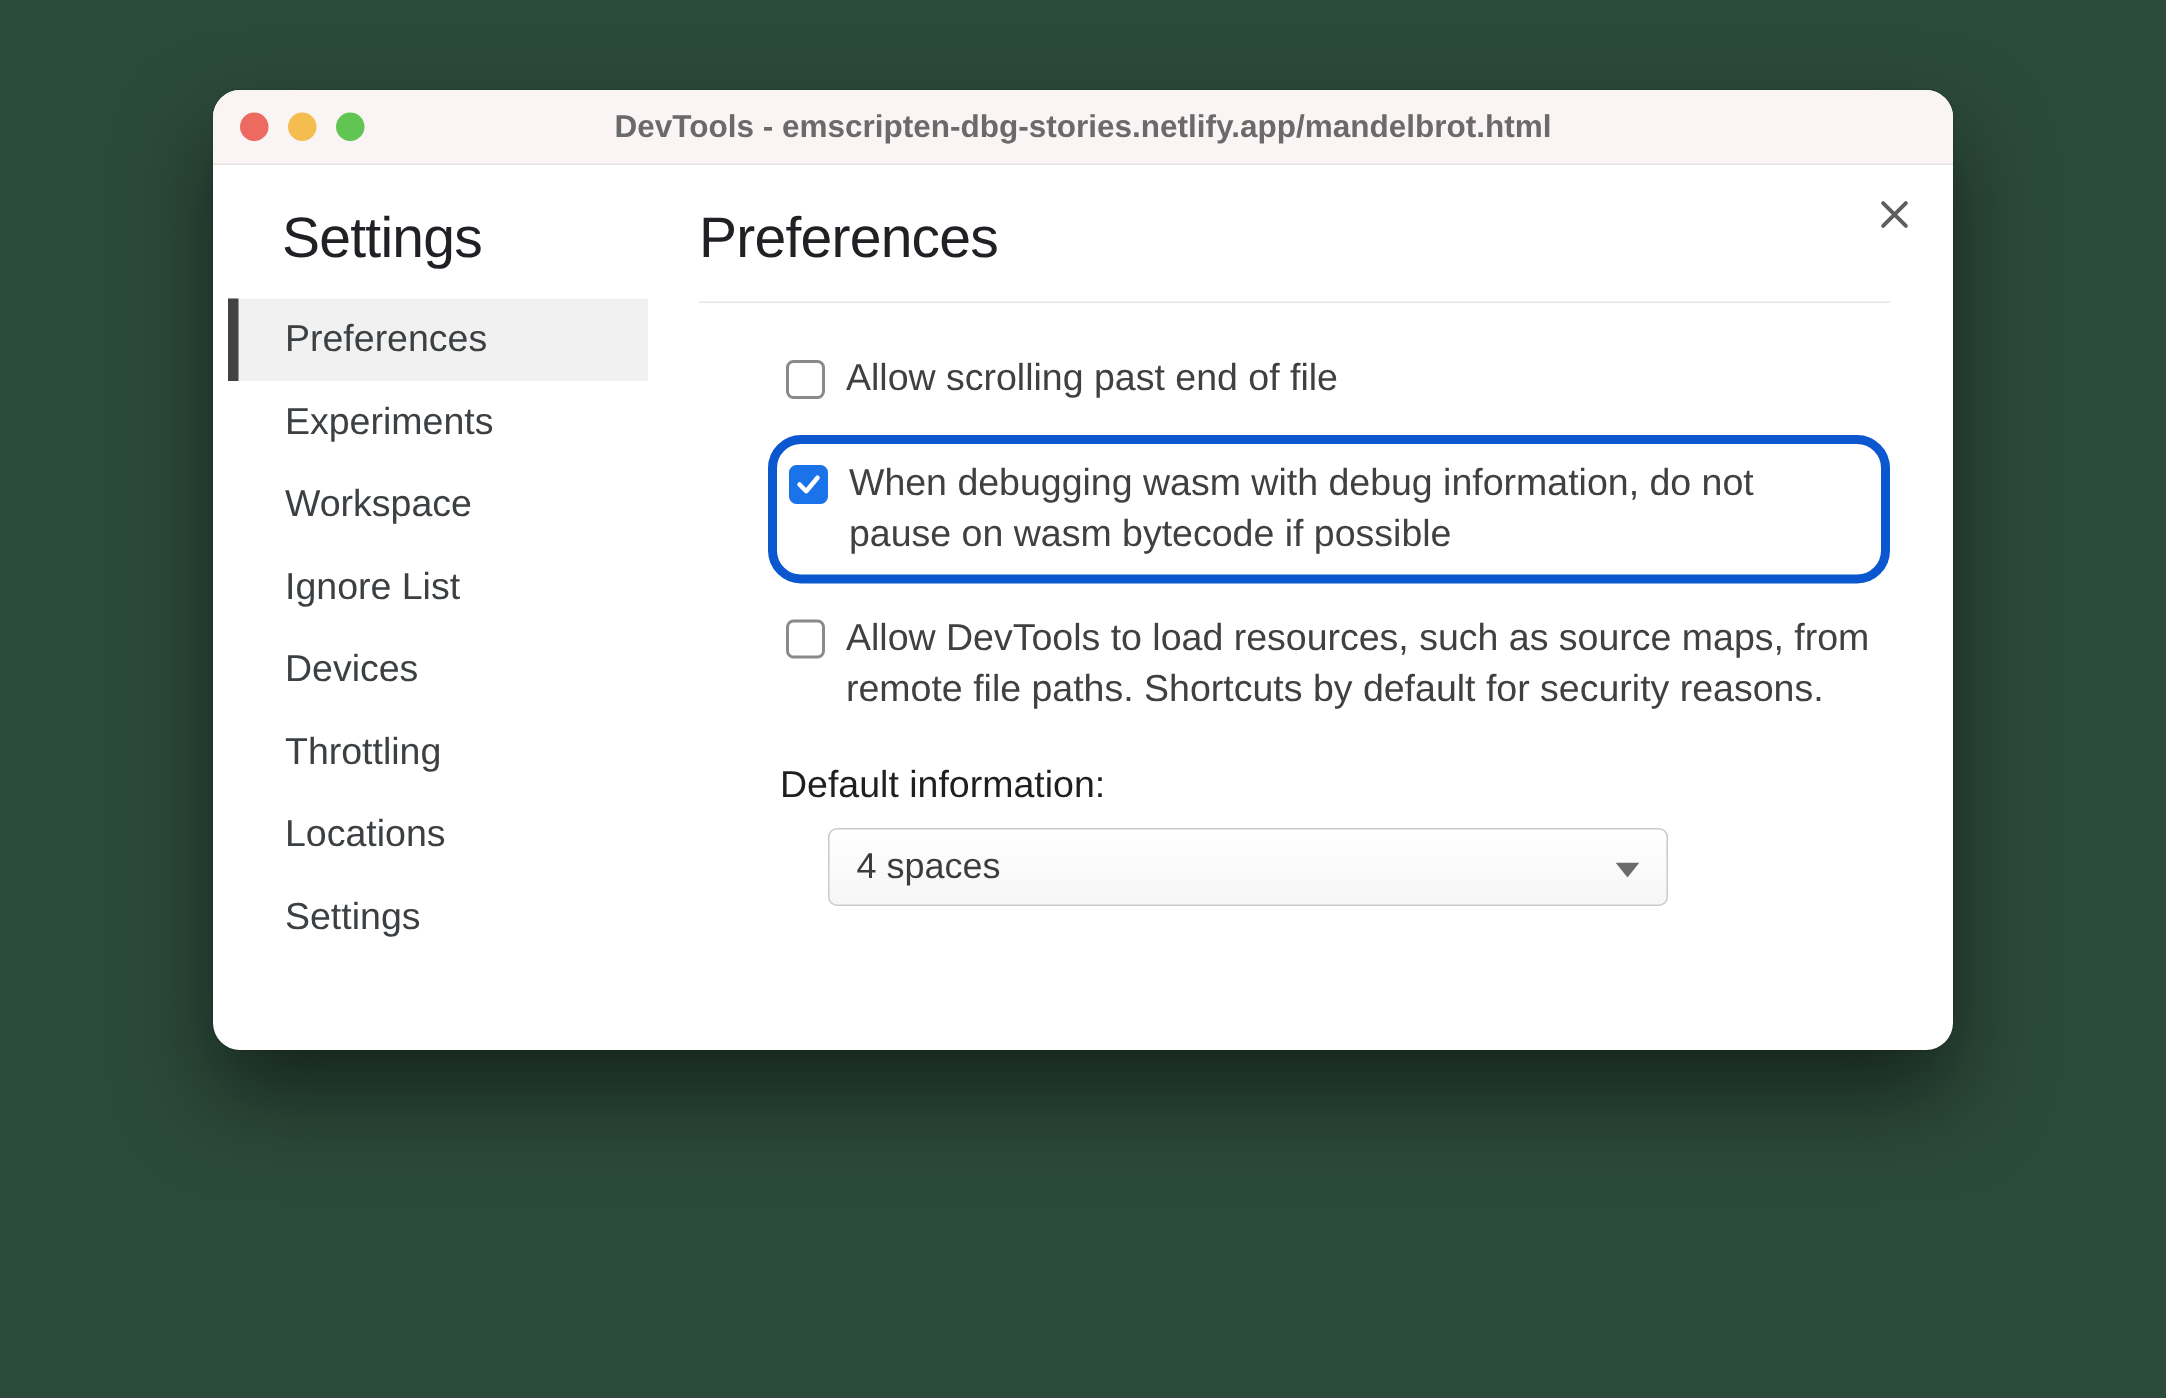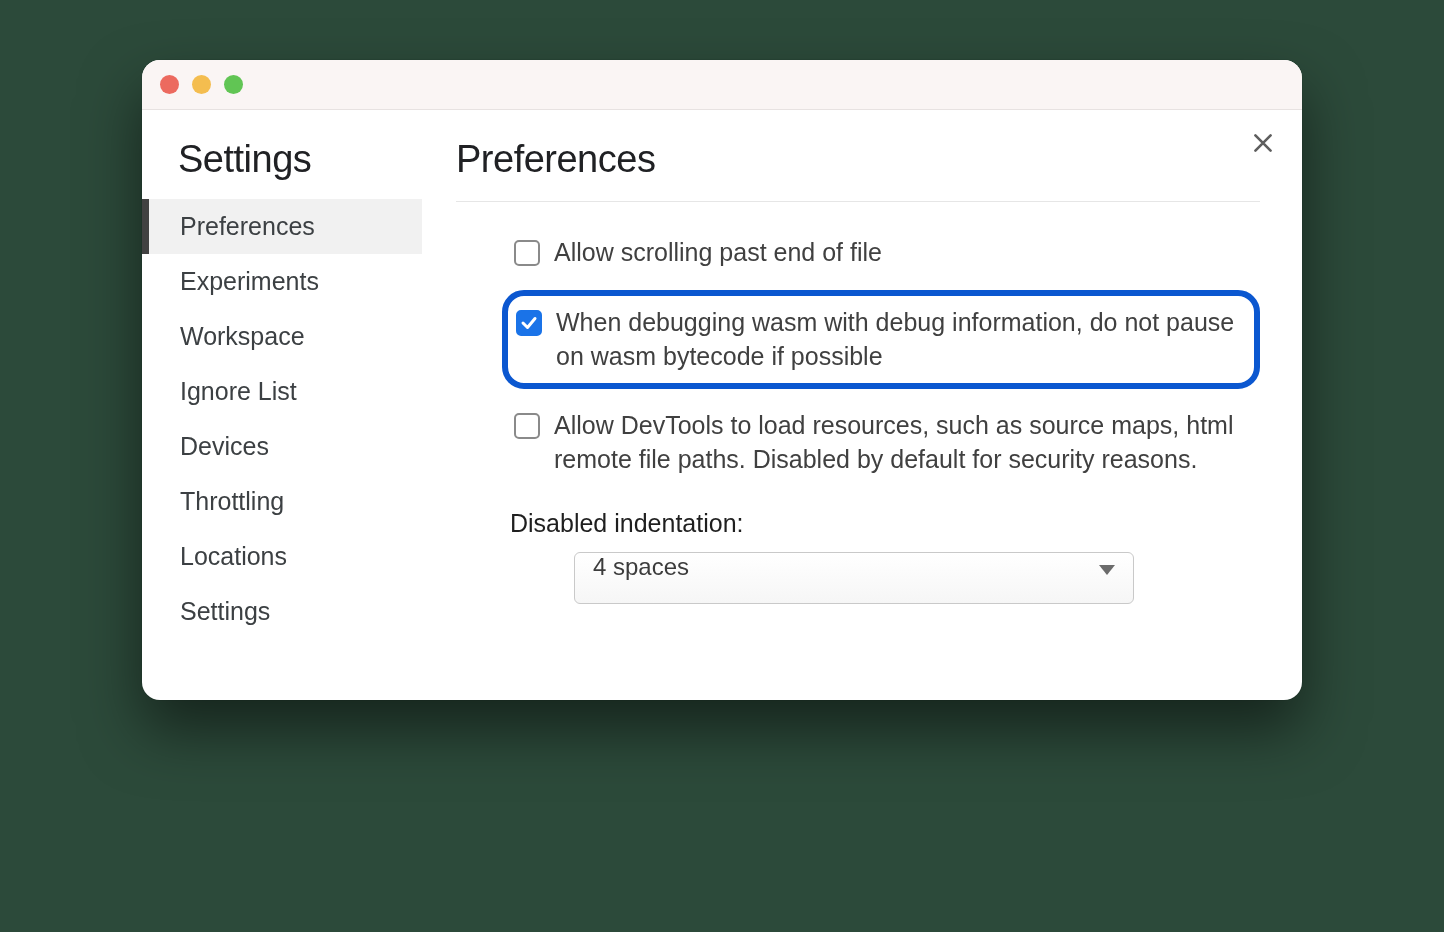--- a/index.html
+++ b/index.html
@@ -35,20 +35,21 @@
     .dot.green { background: #61c554; }
     .titlebar-title {
       position: absolute; left: 0; right: 0; text-align: center;
       font-size: 21px; font-weight: 700; color: #6a6a6a; pointer-events: none;
     }
     .content {
       display: flex;
       min-height: 590px;
       position: relative;
       padding-bottom: 30px;
+      padding-left: 10px;
     }
     .close-x {
       position: absolute; right: 26px; top: 20px; cursor: pointer;
       color: #5f5f5f; font-size: 0;
     }
     .close-x svg { width: 26px; height: 26px; }
     .sidebar { width: 280px; padding: 28px 0 0 0; }
     .sidebar-title {
       font-size: 38px; font-weight: 400; color: #202124;
       padding: 0 0 18px 36px; letter-spacing: -0.5px;
@@ -85,36 +86,37 @@
       display: flex; align-items: center; justify-content: center;
       cursor: pointer;
     }
     .cb.checked { border-color: #1a73e8; background: #1a73e8; }
     .cb.checked svg { width: 18px; height: 18px; color: #fff; }
     .setting-label { margin-top: 24px; font-size: 25px; color: #1f1f1f; margin-bottom: 14px; }
     .select-wrap { margin-top: 0; }
     .select {
       width: 560px; height: 52px; border: 1px solid #c9c9c9; border-radius: 6px;
       background: #fdfdfd linear-gradient(#fff,#f6f6f6);
-      display: flex; justify-content: space-between;
+      display: flex; align-items: center; justify-content: space-between;
       padding: 0 18px; font-size: 24px; color: #3c3c3c;
-      cursor: pointer; margin-left: 64px;
+      cursor: pointer; margin-left: 32px;
     }
     .select .caret { color: #6b6b6b; }
   </style>
 </head>
 <body>
 
 <div class="window">
   <div class="titlebar">
     <div class="traffic-lights">
       <div class="dot red"></div>
       <div class="dot yellow"></div>
       <div class="dot green"></div>
     </div>
+    <div class="titlebar-title">DevTools - emscripten-dbg-stories.netlify.app/mandelbrot.html</div>
   </div>
 
   <div class="content">
     <div class="close-x">
       <svg viewBox="0 0 24 24" stroke="currentColor" stroke-width="2.4" fill="none" stroke-linecap="round">
           <path d="M5 5 L19 19 M19 5 L5 19"></path>
         </svg>
     </div>
 
     <div class="sidebar">
@@ -145,24 +147,24 @@
           <span class="cb checked">
             <svg viewBox="0 0 24 24" fill="none" stroke="currentColor" stroke-width="4" stroke-linecap="round" stroke-linejoin="round">
                 <polyline points="4 12 10 18 20 6"></polyline>
               </svg>
           </span>
           <span>When debugging wasm with debug information, do not pause on wasm bytecode if possible</span>
         </label>
 
         <label class="checkbox-row">
           <span class="cb"></span>
-          <span>Allow DevTools to load resources, such as source maps, html remote file paths. Disabled by default for security reasons.</span>
+          <span>Allow DevTools to load resources, such as source maps, from remote file paths. Shortcuts by default for security reasons.</span>
         </label>
 
-        <div class="setting-label">Disabled indentation:</div>
+        <div class="setting-label">Default information:</div>
         <div class="select-wrap">
           <div class="select">
             <span>4 spaces</span>
             <span class="caret">
               <svg width="16" height="10" viewBox="0 0 16 10">
                   <polygon points="0,0 16,0 8,10" fill="currentColor"></polygon>
                 </svg>
             </span>
           </div>
         </div>

